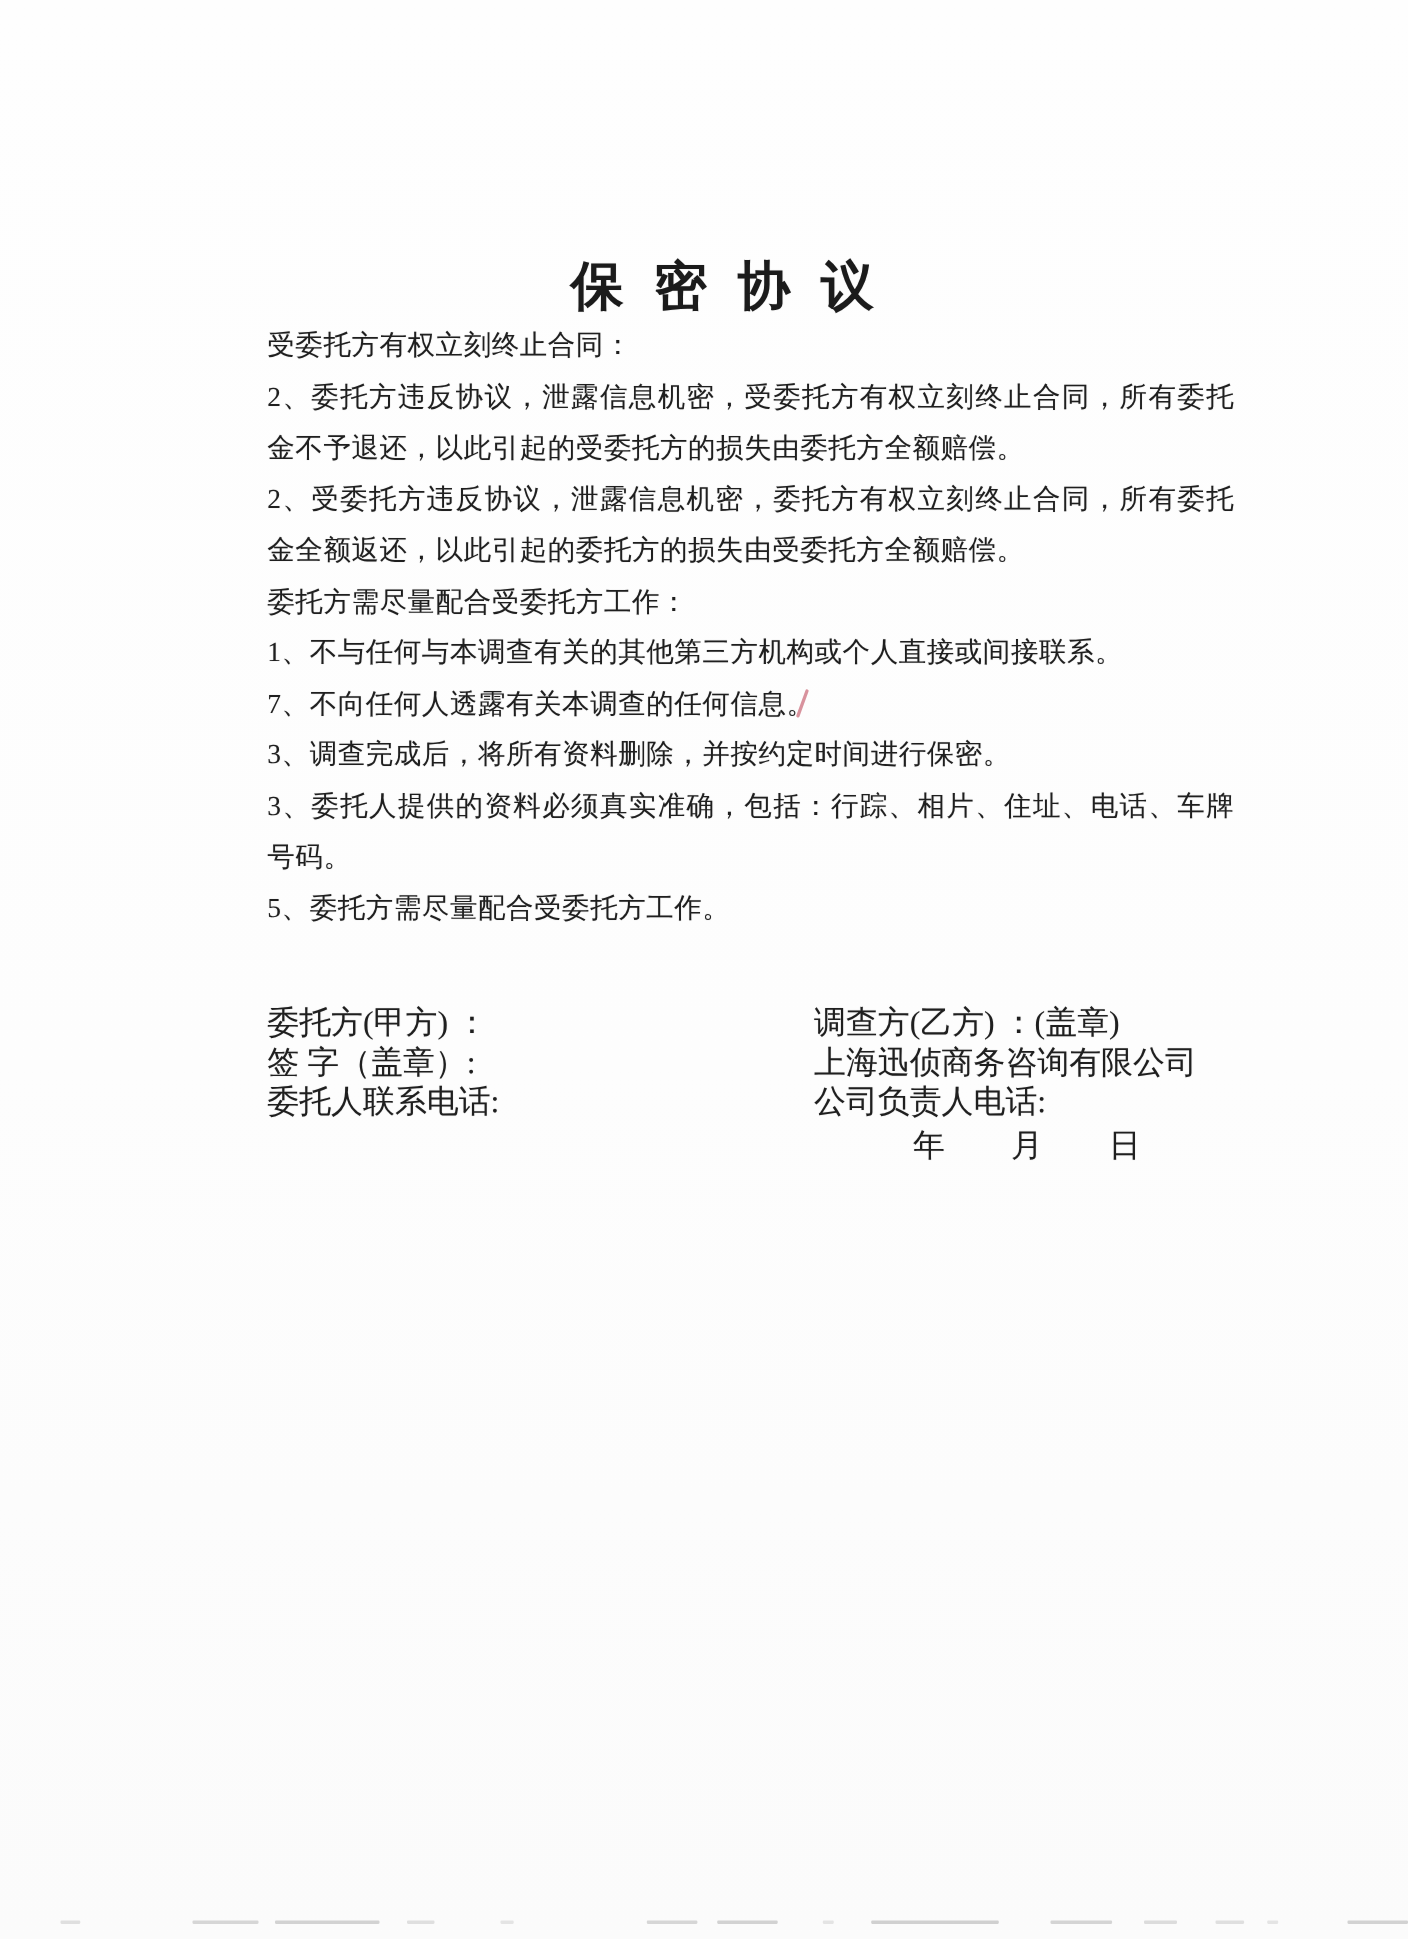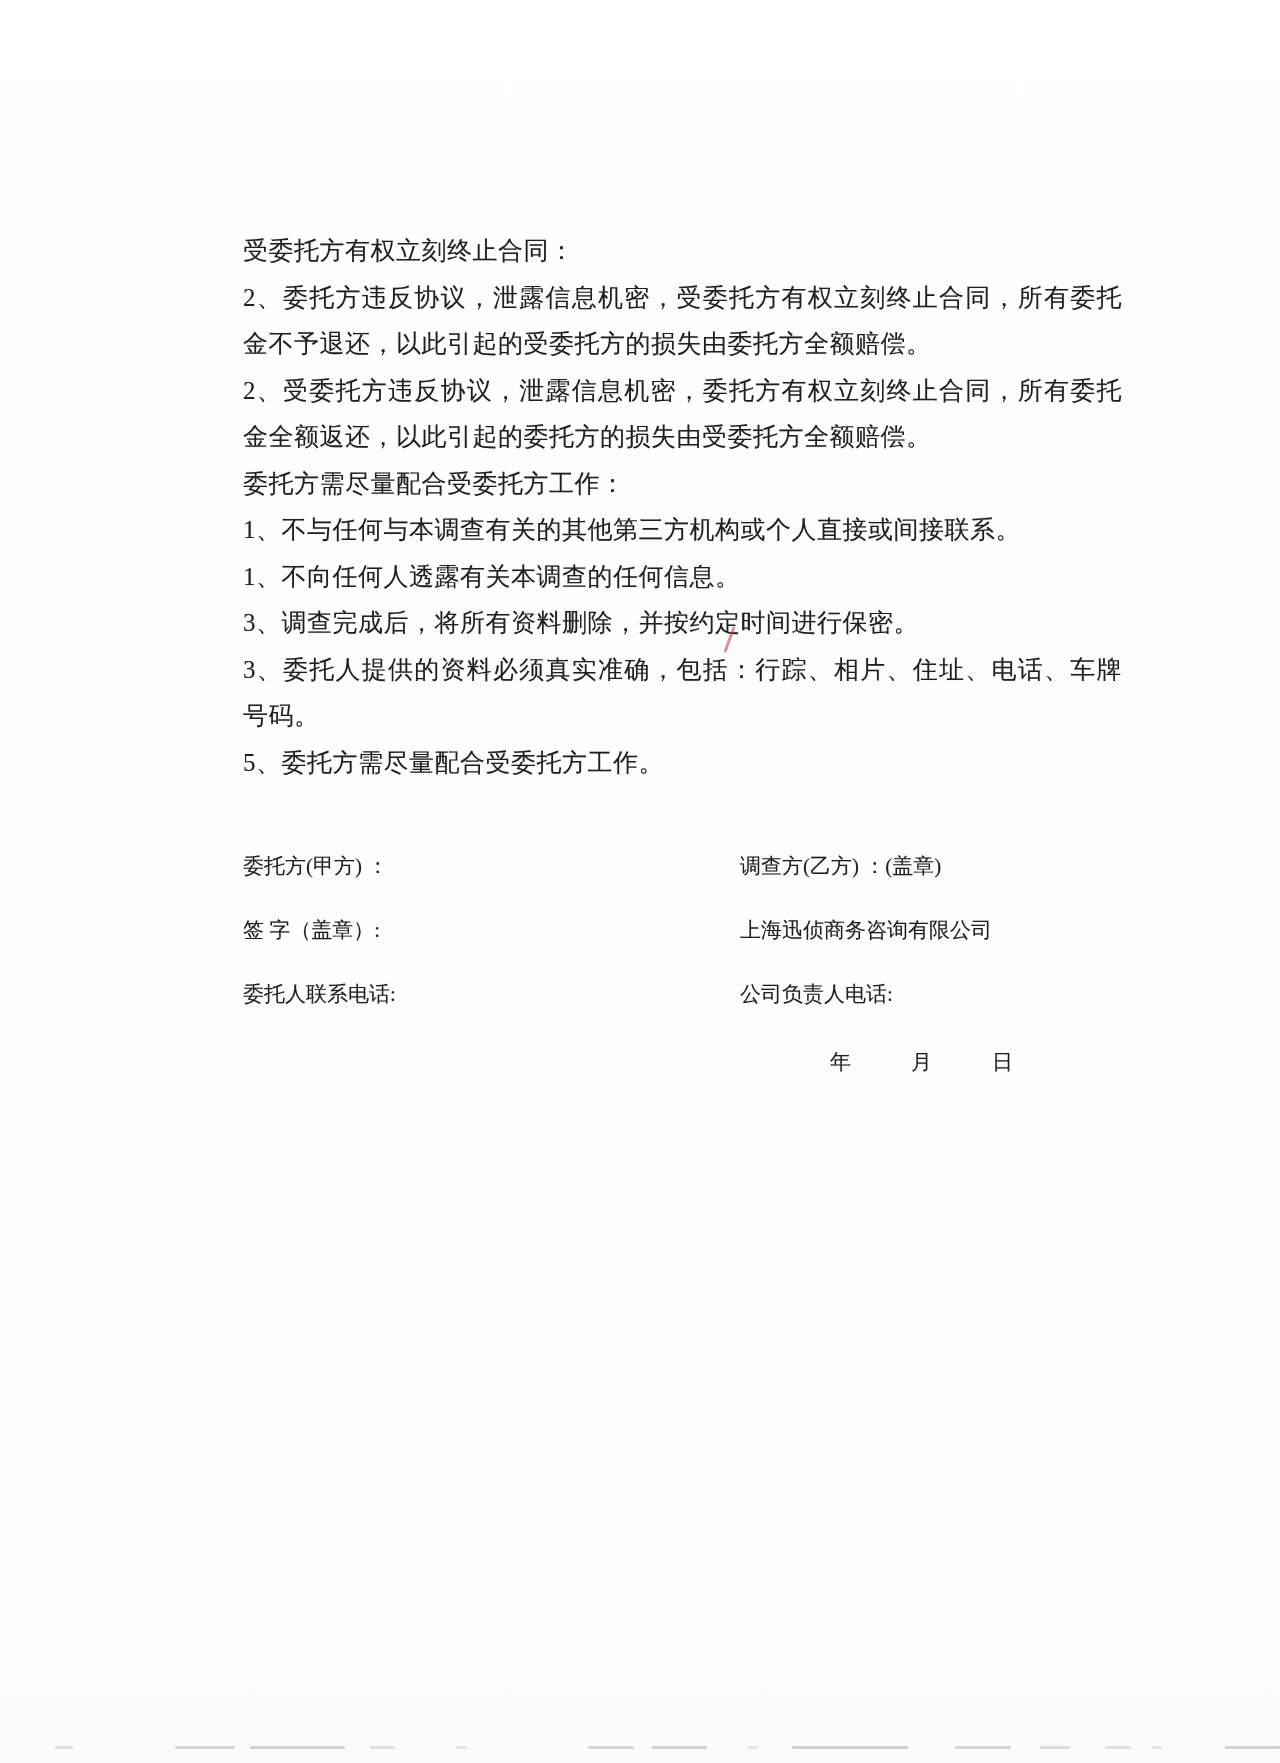--- a/index.html
+++ b/index.html
@@ -41,22 +41,22 @@
     margin-top: 78px;
     text-indent: 2em;
   }
   .heading-gap-lg { margin-top: 72px; }
   .heading-gap-md { margin-top: 54px; }
   .promise-item { margin-bottom: 3px; }
   .sig-block {
     margin-top: 66px;
     display: grid;
     grid-template-columns: 497px 1fr;
-    row-gap: 36px;
-    font-size: 21px;
+    row-gap: 8px;
+    font-size: 29px;
     line-height: 28px;
   }
   .sig-cell { white-space: nowrap; }
   .date-row {
     grid-column: 2;
     display: flex;
     gap: 60px;
     padding-left: 90px;
     margin-top: 4px;
   }
@@ -90,29 +90,30 @@
   .d11 { left: 1040px; width: 30px;  opacity: .7; }
   .d12 { left: 1105px; width: 26px;  opacity: .6; }
   .d13 { left: 1152px; width: 10px;  opacity: .5; }
   .d14 { left: 1225px; width: 55px;  opacity: .9; }
 </style>
 </head>
 <body>
 
 <div class="page">
 
+  <h1 class="doc-title">保密协议</h1>
 
 
   <p class="body-text heading-gap-lg">受委托方有权立刻终止合同：</p>
   <p class="body-text">2、委托方违反协议，泄露信息机密，受委托方有权立刻终止合同，所有委托金不予退还，以此引起的受委托方的损失由委托方全额赔偿。</p>
   <p class="body-text">2、受委托方违反协议，泄露信息机密，委托方有权立刻终止合同，所有委托金全额返还，以此引起的委托方的损失由受委托方全额赔偿。</p>
 
   <p class="body-text heading-gap-md">委托方需尽量配合受委托方工作：</p>
   <p class="body-text promise-item">1、不与任何与本调查有关的其他第三方机构或个人直接或间接联系。</p>
-  <p class="body-text promise-item">1、不向任何人透露有关本调查的任何信息。</p>
+  <p class="body-text promise-item">7、不向任何人透露有关本调查的任何信息。</p>
   <p class="body-text promise-item">3、调查完成后，将所有资料删除，并按约定时间进行保密。</p>
   <p class="body-text promise-item">3、委托人提供的资料必须真实准确，包括：行踪、相片、住址、电话、车牌号码。</p>
   <p class="body-text promise-item">5、委托方需尽量配合受委托方工作。</p>
 
   <div class="sig-block">
     <div class="sig-cell">委托方(甲方) ：</div>
     <div class="sig-cell">调查方(乙方) ：(盖章)</div>
 
     <div class="sig-cell">签 字（盖章）:</div>
     <div class="sig-cell">上海迅侦商务咨询有限公司</div>

